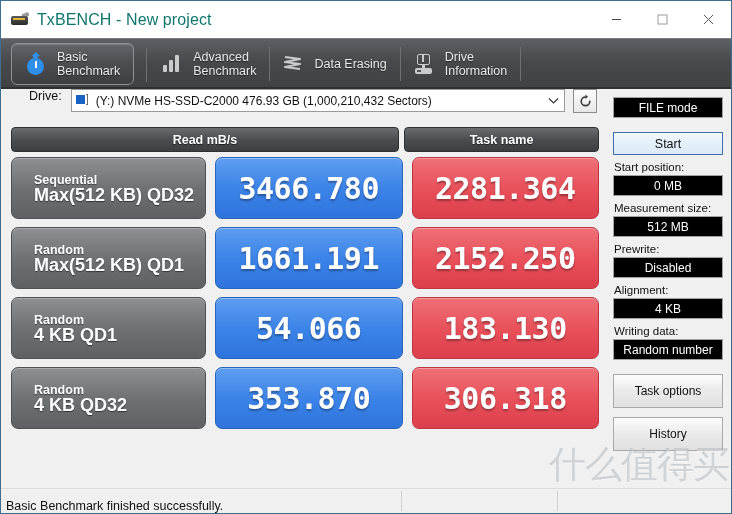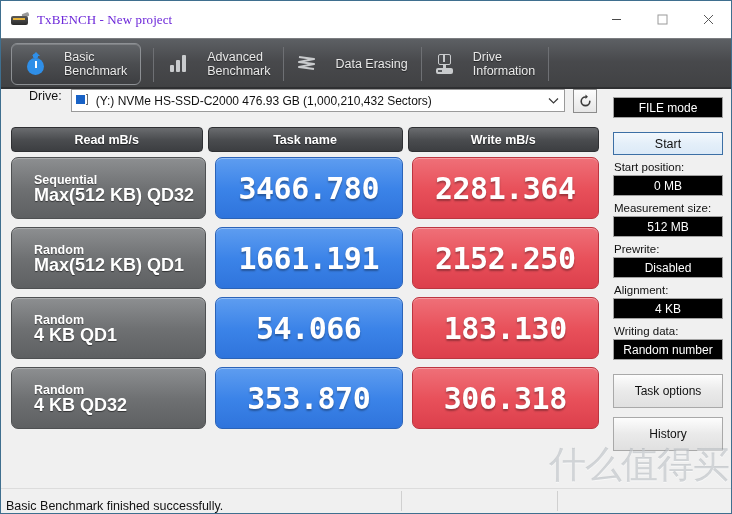--- a/index.html
+++ b/index.html
@@ -31,21 +31,21 @@
     background:linear-gradient(#5a5a5a,#2a2a2a);border-radius:2px;
   }
   .app-icon .stripe{
     position:absolute;left:3px;top:7px;width:12px;height:2px;background:#e8b53a;
   }
   .app-icon .plug{
     position:absolute;left:12px;top:2px;width:7px;height:4px;
     background:#9a9a9a;border-radius:1px;transform:rotate(-20deg);
   }
   .title-text{
-    font-size:13px;color:#6d28d9;letter-spacing:.1px;font-family:Liberation Serif, serif;
+    font-size:16px;color:#0f766e;letter-spacing:.1px;
   }
   .wincontrols{margin-left:auto;display:flex;height:37px;}
   .wc{
     width:46px;height:37px;display:flex;align-items:center;justify-content:center;
     color:#4a4a4a;
   }
   .wc svg{display:block;}
   
   .menubar{
     height:22px;background:#ffffff;display:flex;align-items:center;
@@ -60,21 +60,21 @@
     background:linear-gradient(#5d6064,#48494c 45%,#404143);
     border-top:1px solid #7b7d80;
     display:flex;align-items:center;padding-left:10px;
     position:relative;
   }
   .toolbar:after{
     content:"";position:absolute;left:0;right:0;bottom:0;height:2px;
     background:#2f3032;
   }
   .tab{
-    height:42px;display:flex;align-items:center;gap:17px;
+    height:42px;display:flex;align-items:center;gap:10px;
     padding:0 13px;position:relative;box-sizing:border-box;
     color:#e9e9e9;
   }
   .tab.active{
     background:linear-gradient(#626569,#4b4d50 50%,#3d3e41);
     border:1px solid #8d9094;border-radius:6px;
     box-shadow:inset 0 1px 0 rgba(255,255,255,.18);
   }
   .tab .sep{
     position:absolute;right:-1px;top:4px;height:34px;width:1px;
@@ -349,21 +349,20 @@
             <path d="M8 3.2 A4.6 4.6 0 1 0 12.6 7.8" fill="none" stroke="#3a3a3a" stroke-width="1.7" stroke-linecap="round"></path>
             <path d="M8 0.6 L8 5.4 L10.6 3.0 Z" fill="#3a3a3a"></path>
           </svg>
         </div>
       </div>
 
       <div class="table">
         <div class="thead">
           <div class="th col-val">Read mB/s</div>
           <div class="th col-name">Task name</div>
-          <div class="th col-val">Write mB/s</div>
         </div>
 
         <div class="trow">
           <div class="cell-name">
             <div class="l1">Sequential</div>
             <div class="l2">Max(512 KB) QD32</div>
           </div>
           <div class="cell-val cell-read">3466.780</div>
           <div class="cell-val cell-write">2281.364</div>
         </div>

